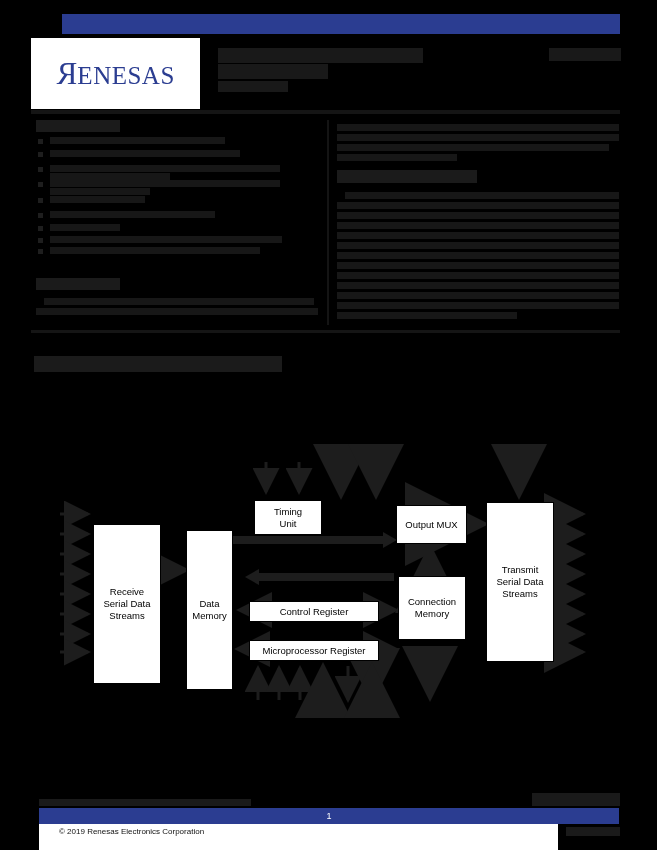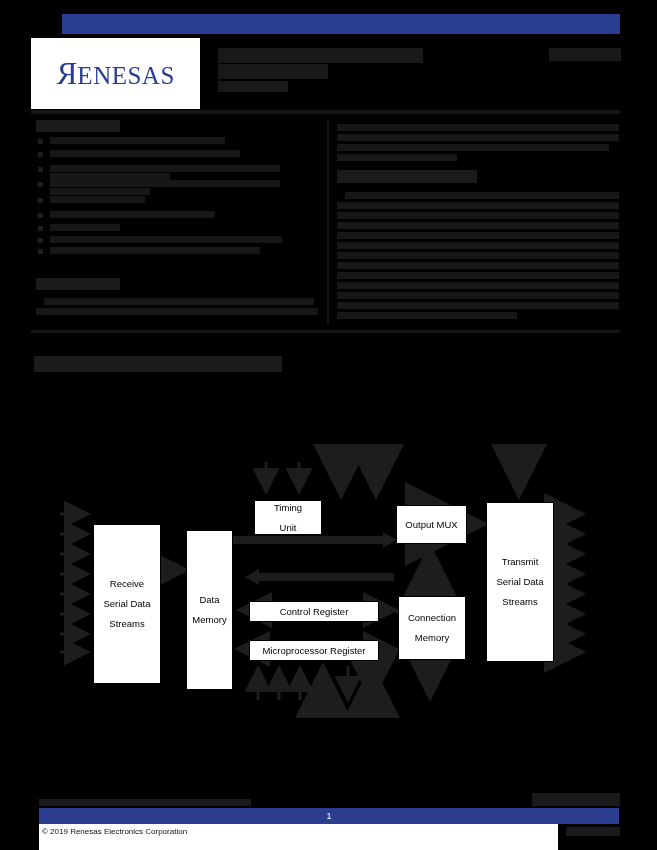--- a/index.html
+++ b/index.html
@@ -33,42 +33,42 @@
 
   .bullet{position:absolute;width:5px;height:5px;background:#1e1e1e;left:38px;}
   .line{position:absolute;background:#171717;height:7px;}
 
   .sec-rule{position:absolute;left:31px;top:330px;width:589px;height:3px;background:#151515;}
   .h-fbd{position:absolute;left:34px;top:356px;width:248px;height:16px;background:#1b1b1b;}
 
   
   .box{position:absolute;background:#fff;border:1.2px solid #000;
        display:flex;align-items:center;justify-content:center;text-align:center;
-       color:#000;font-size:9.5px;line-height:20px;}
+       color:#000;font-size:9.5px;line-height:12px;}
 
   .b-receive{left:93px;top:524px;width:66px;height:158px;}
   .b-datamem{left:186px;top:530px;width:45px;height:158px;}
   .b-timing {left:254px;top:500px;width:66px;height:33px;}
   .b-outmux {left:396px;top:505px;width:69px;height:37px;}
   .b-ctrlreg{left:249px;top:601px;width:128px;height:19px;}
   .b-uproc  {left:249px;top:640px;width:128px;height:19px;}
-  .b-conn   {left:398px;top:596px;width:66px;height:62px;}
+  .b-conn   {left:398px;top:576px;width:66px;height:62px;}
   .b-transmit{left:486px;top:502px;width:66px;height:158px;}
 
   svg.diag{position:absolute;left:0;top:0;width:657px;height:850px;overflow:visible;}
 
   
   .f-line1{position:absolute;left:39px;top:799px;width:212px;height:7px;background:#1a1a1a;}
   .f-rightmark{position:absolute;left:532px;top:793px;width:88px;height:13px;background:#1a1a1a;}
   .f-band{position:absolute;left:39px;top:808px;width:580px;height:16px;background:#2b3d91;}
   .f-pageno{position:absolute;left:39px;top:808px;width:580px;height:16px;color:#fff;
             font-size:9px;display:flex;align-items:center;justify-content:center;}
   .f-white{position:absolute;left:39px;top:824px;width:519px;height:26px;background:#fff;}
   .f-copy{position:absolute;left:39px;top:825px;width:300px;height:12px;color:#111;font-size:8px;
-          display:flex;align-items:center;padding-left:3px;box-sizing:border-box;}
+          display:flex;align-items:center;padding-left:20px;box-sizing:border-box;}
   .f-docid{position:absolute;left:566px;top:827px;width:54px;height:9px;background:#1a1a1a;}
 </style>
 </head>
 <body>
 
 <div class="page">
 
   <div class="hdr-band"></div>
 
   <div class="logo-box">

